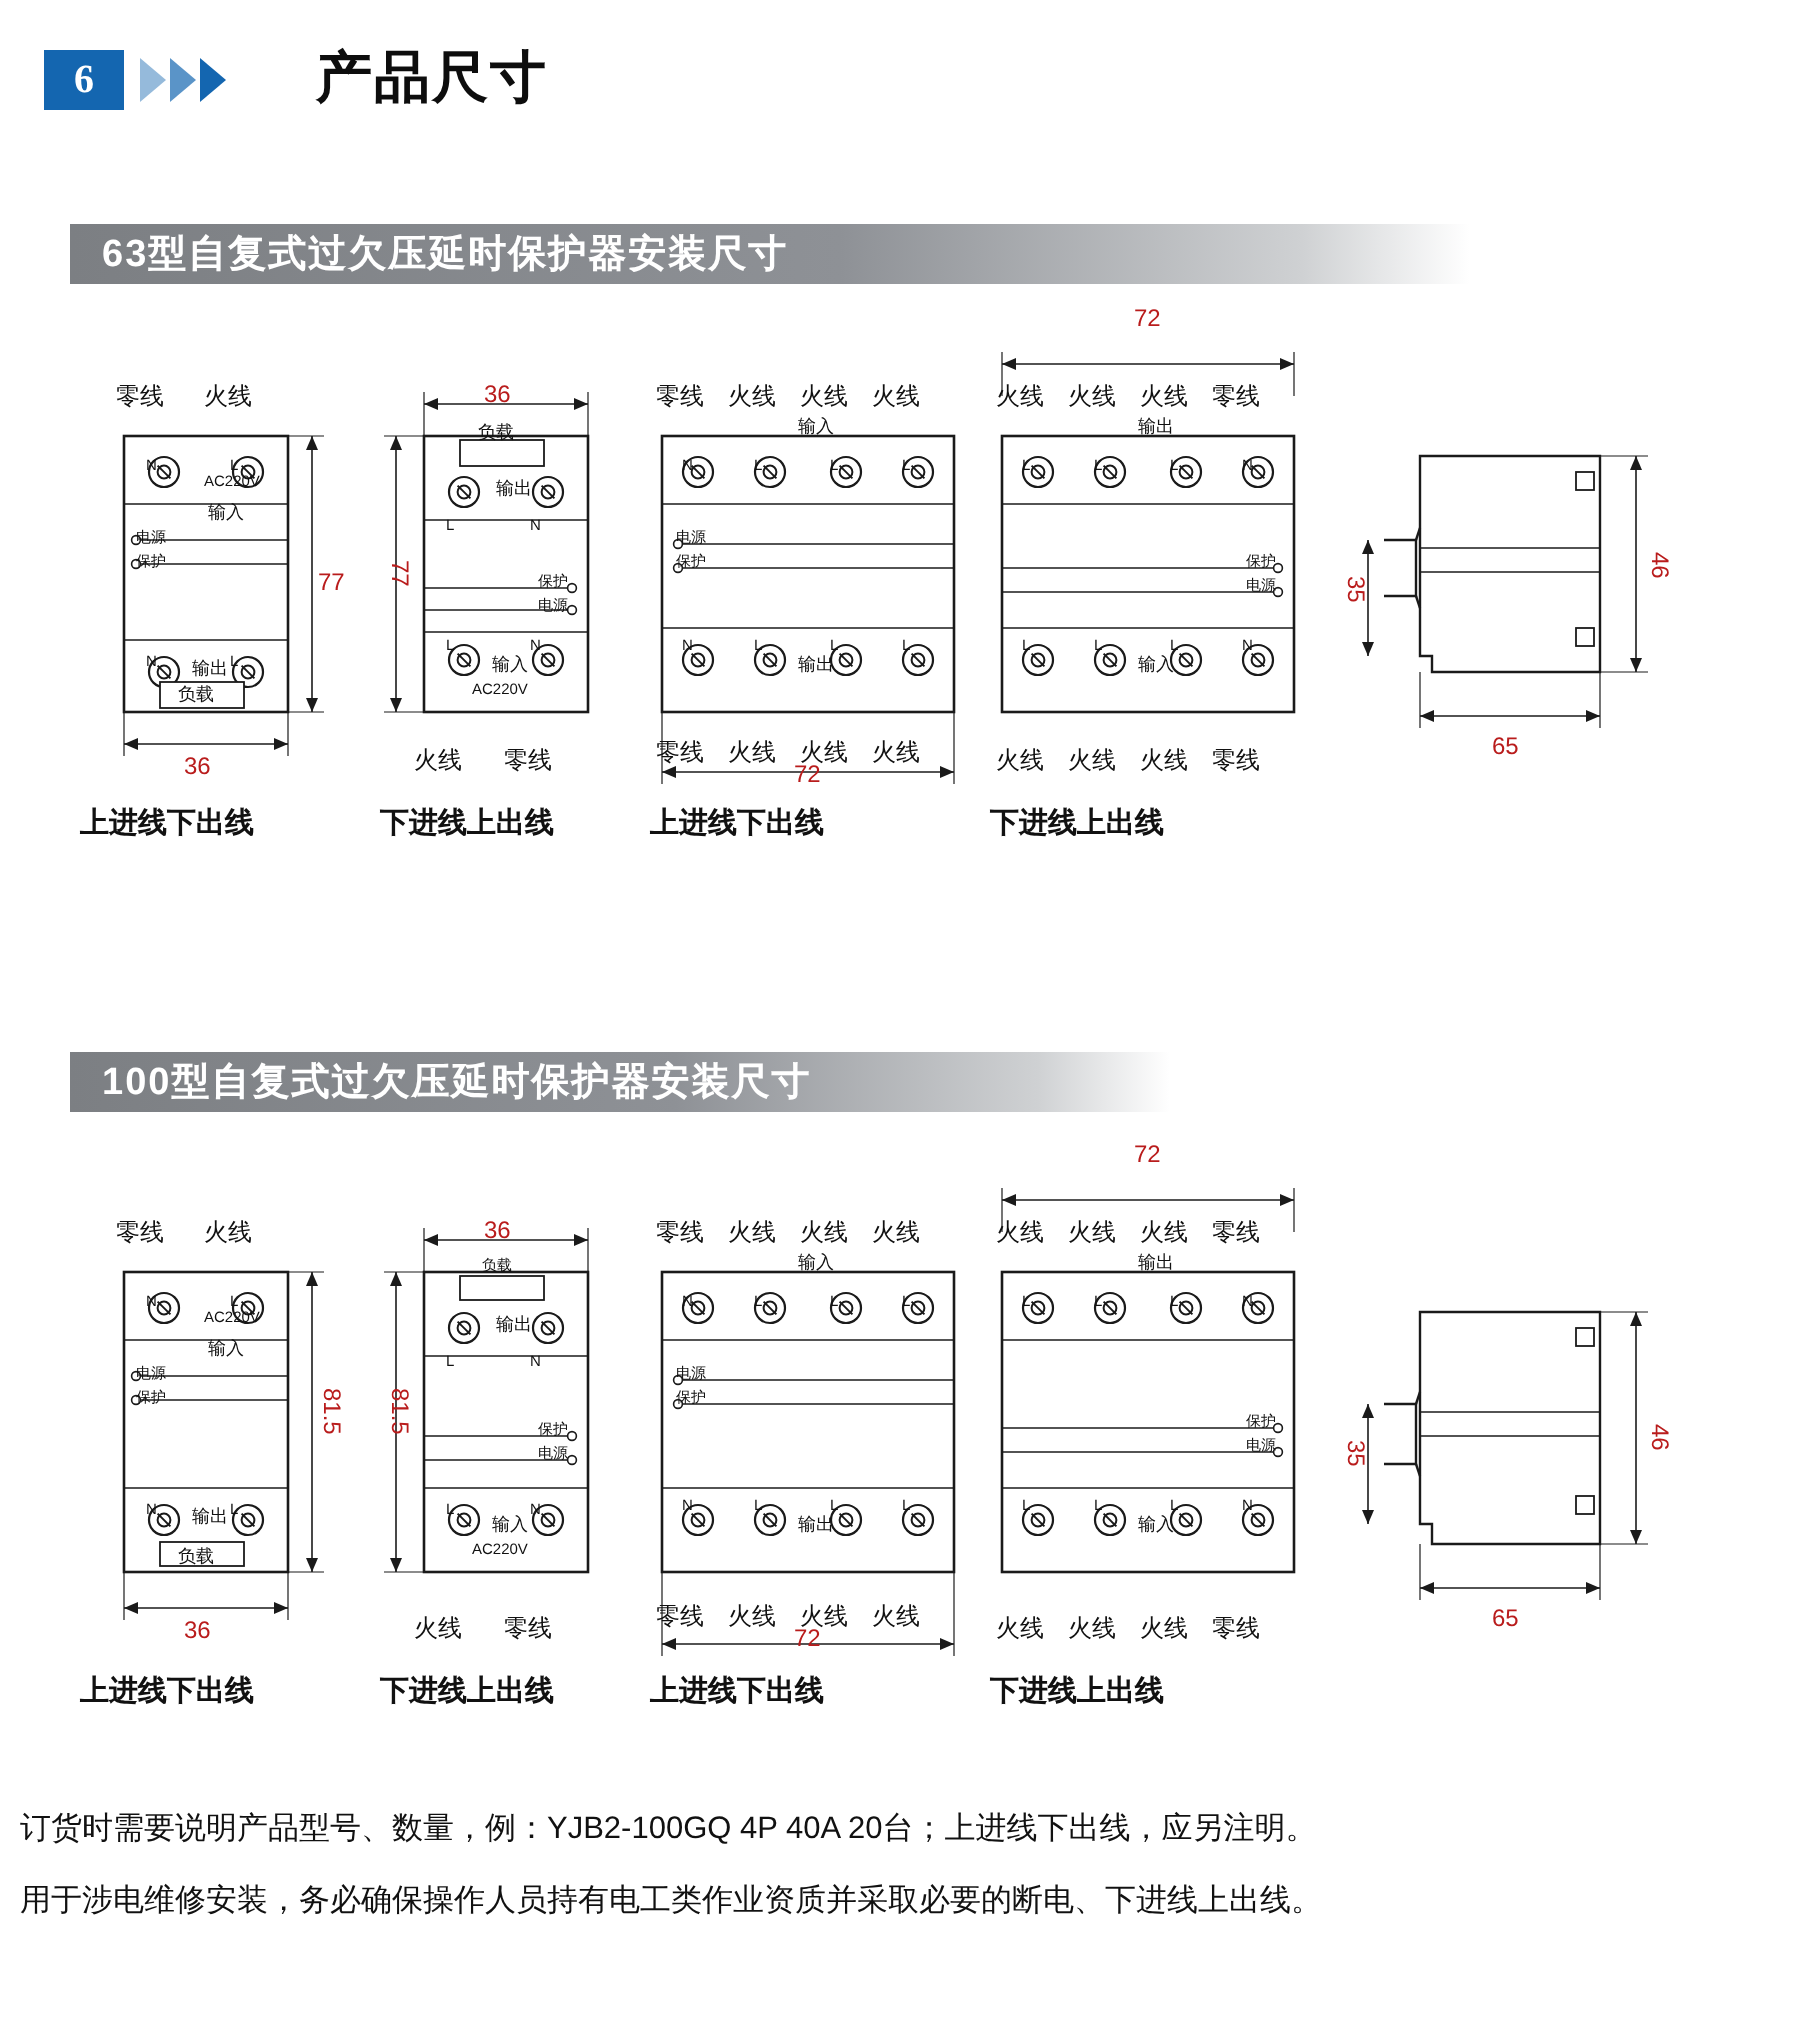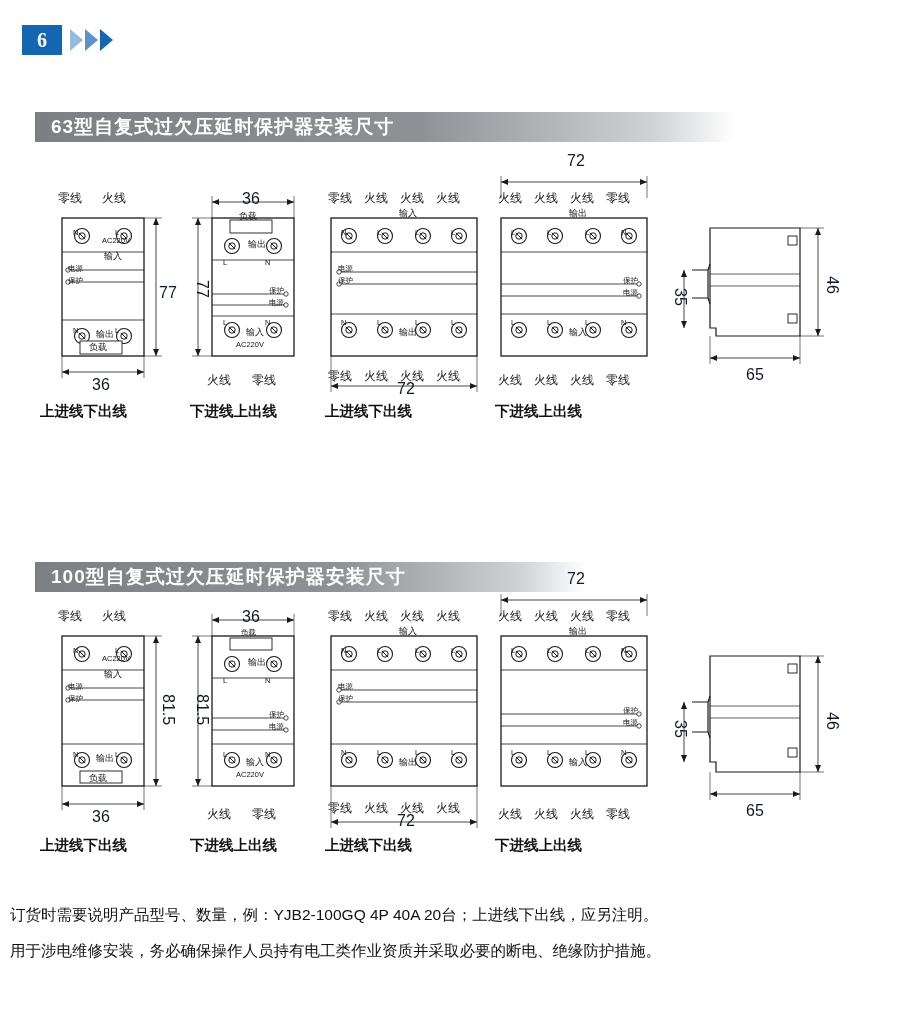--- a/index.html
+++ b/index.html
@@ -58,41 +58,42 @@
   .fig-caption{
     position:absolute; font-size:14.5px; font-weight:bold; color:#111;
     white-space:nowrap;
   }
   .lbl{
     position:absolute; font-size:12px; color:#111; white-space:nowrap;
   }
   .lbl.sm{ font-size:9px; }
   .lbl.xs{ font-size:7.5px; }
   .dim{
-    position:absolute; font-size:16px; color:#0f172a; white-space:nowrap;
+    position:absolute; font-size:12px; color:#b91c1c; white-space:nowrap;
   }
 
   
   .footer{
     position:absolute; left:10px; width:880px;
     font-size:15.5px; color:#111; line-height:30px;
   }
 
   svg{ display:block; overflow:visible; }
 </style>
 </head>
 <body>
 
 <div class="page-header">
   <div class="hdr-num">6</div>
   <div class="hdr-chevrons">
     <span></span>
       <span></span>
       <span></span>
   </div>
+  <div class="hdr-title">产品尺寸</div>
 </div>
 
 <div class="banner" style="left:35px; top:112px; width:700px;">63型自复式过欠压延时保护器安装尺寸</div>
 
 <div class="diagram-area" style="left:0; top:180px; width:900px; height:260px;">
 
   <div class="fig" style="left:40px; top:0; width:175px; height:250px;">
     <div class="lbl" style="left:18px; top:10px;">零线</div>
     <div class="lbl" style="left:62px; top:10px;">火线</div>
     <svg width="175" height="215" style="position:absolute;left:0;top:28px;">
@@ -368,21 +369,21 @@
       <polygon points="120,150 113,147 113,153" fill="#1a1a1a"></polygon>
       <line x1="30" y1="128" x2="30" y2="156" stroke="#1a1a1a" stroke-width="0.6"></line>
       <line x1="120" y1="128" x2="120" y2="156" stroke="#1a1a1a" stroke-width="0.6"></line>
     </svg>
     <div class="dim" style="left:-9px; top:108px; writing-mode:vertical-rl;">35</div>
     <div class="dim" style="left:143px; top:96px; writing-mode:vertical-rl;">46</div>
     <div class="dim" style="left:66px; top:186px;">65</div>
   </div>
 </div>
 
-<div class="banner" style="left:35px; top:562px; width:550px;">100型自复式过欠压延时保护器安装尺寸</div>
+<div class="banner" style="left:35px; top:526px; width:550px;">100型自复式过欠压延时保护器安装尺寸</div>
 
 <div class="diagram-area" style="left:0; top:598px; width:900px; height:280px;">
 
   <div class="fig" style="left:40px; top:0; width:175px; height:270px;">
     <div class="lbl" style="left:18px; top:10px;">零线</div>
     <div class="lbl" style="left:62px; top:10px;">火线</div>
     <svg width="175" height="230" style="position:absolute;left:0;top:28px;">
       <rect x="22" y="10" width="82" height="150" fill="#fff" stroke="#1a1a1a" stroke-width="1.3"></rect>
       <circle cx="42" cy="28" r="7.5" fill="#fff" stroke="#1a1a1a" stroke-width="1.1"></circle>
         <circle cx="42" cy="28" r="3.2" fill="#fff" stroke="#1a1a1a" stroke-width="1"></circle>
@@ -641,13 +642,13 @@
       <line x1="30" y1="136" x2="30" y2="164" stroke="#1a1a1a" stroke-width="0.6"></line>
       <line x1="120" y1="136" x2="120" y2="164" stroke="#1a1a1a" stroke-width="0.6"></line>
     </svg>
     <div class="dim" style="left:-9px; top:112px; writing-mode:vertical-rl;">35</div>
     <div class="dim" style="left:143px; top:104px; writing-mode:vertical-rl;">46</div>
     <div class="dim" style="left:66px; top:194px;">65</div>
   </div>
 </div>
 
 <div class="footer" style="top:900px;">订货时需要说明产品型号、数量，例：YJB2-100GQ  4P 40A 20台；上进线下出线，应另注明。</div>
-<div class="footer" style="top:936px;">用于涉电维修安装，务必确保操作人员持有电工类作业资质并采取必要的断电、绝缘防护措施。</div>
+<div class="footer" style="top:936px;">用于涉电维修安装，务必确保操作人员持有电工类作业资质并采取必要的断电、下进线上出线。</div>
 
 </body></html>

